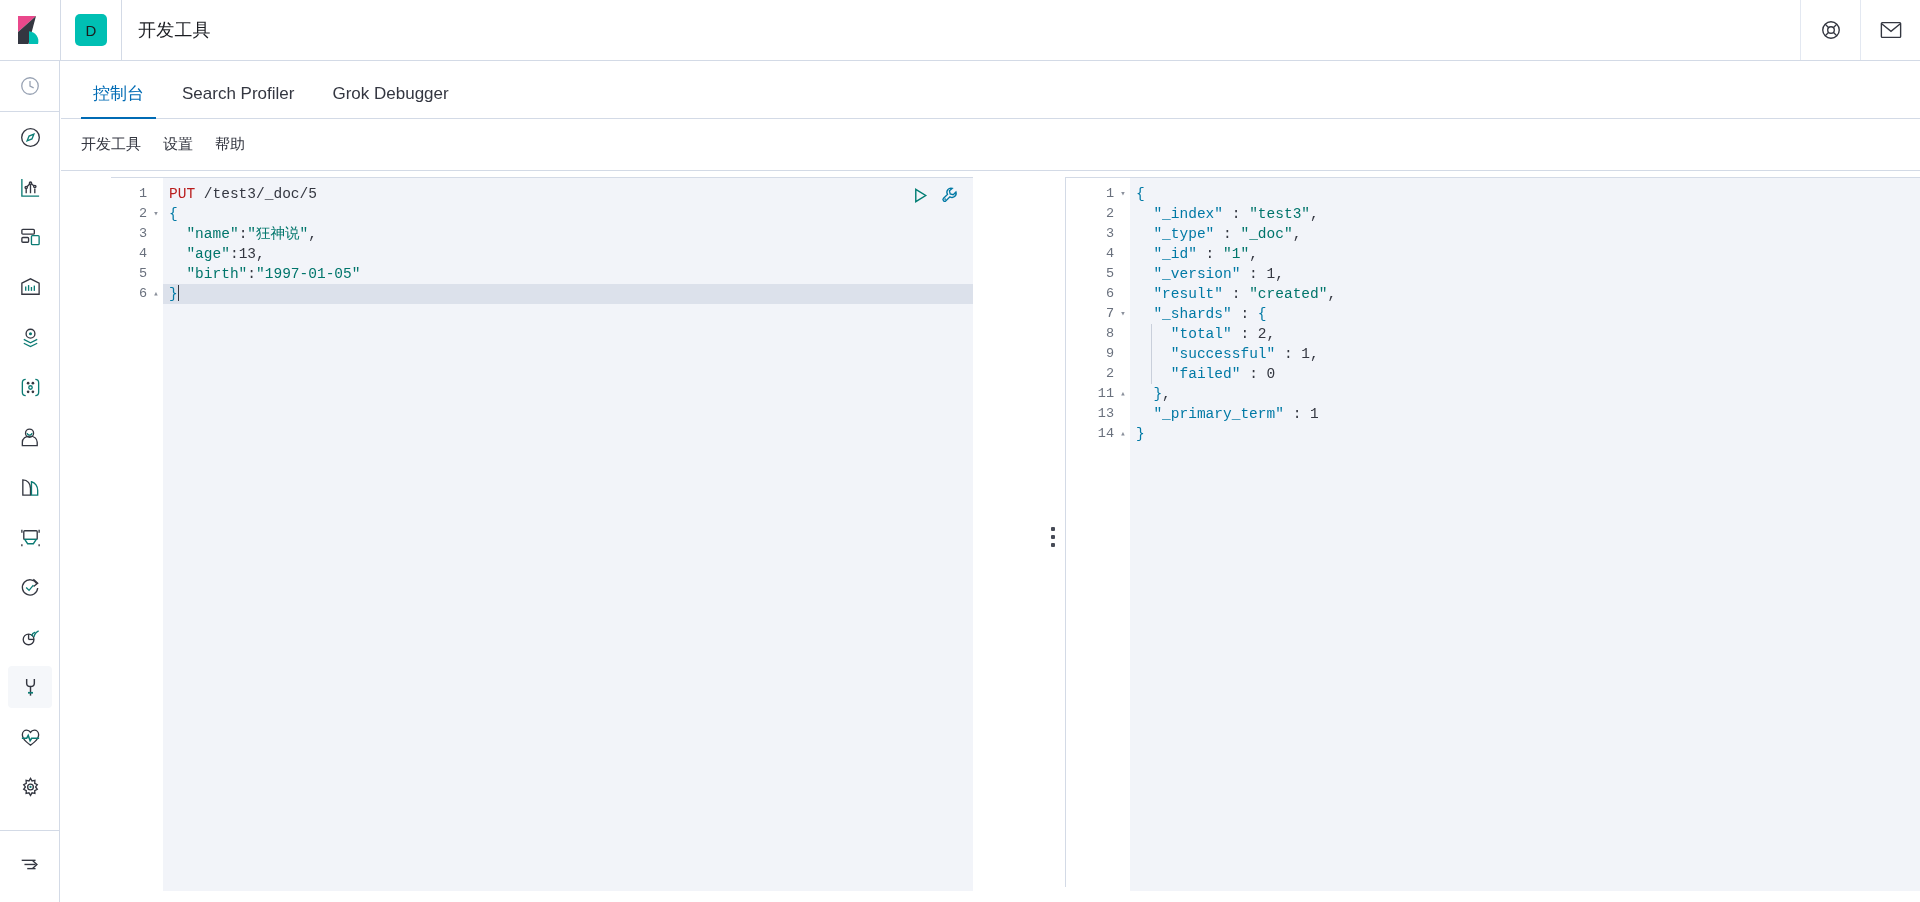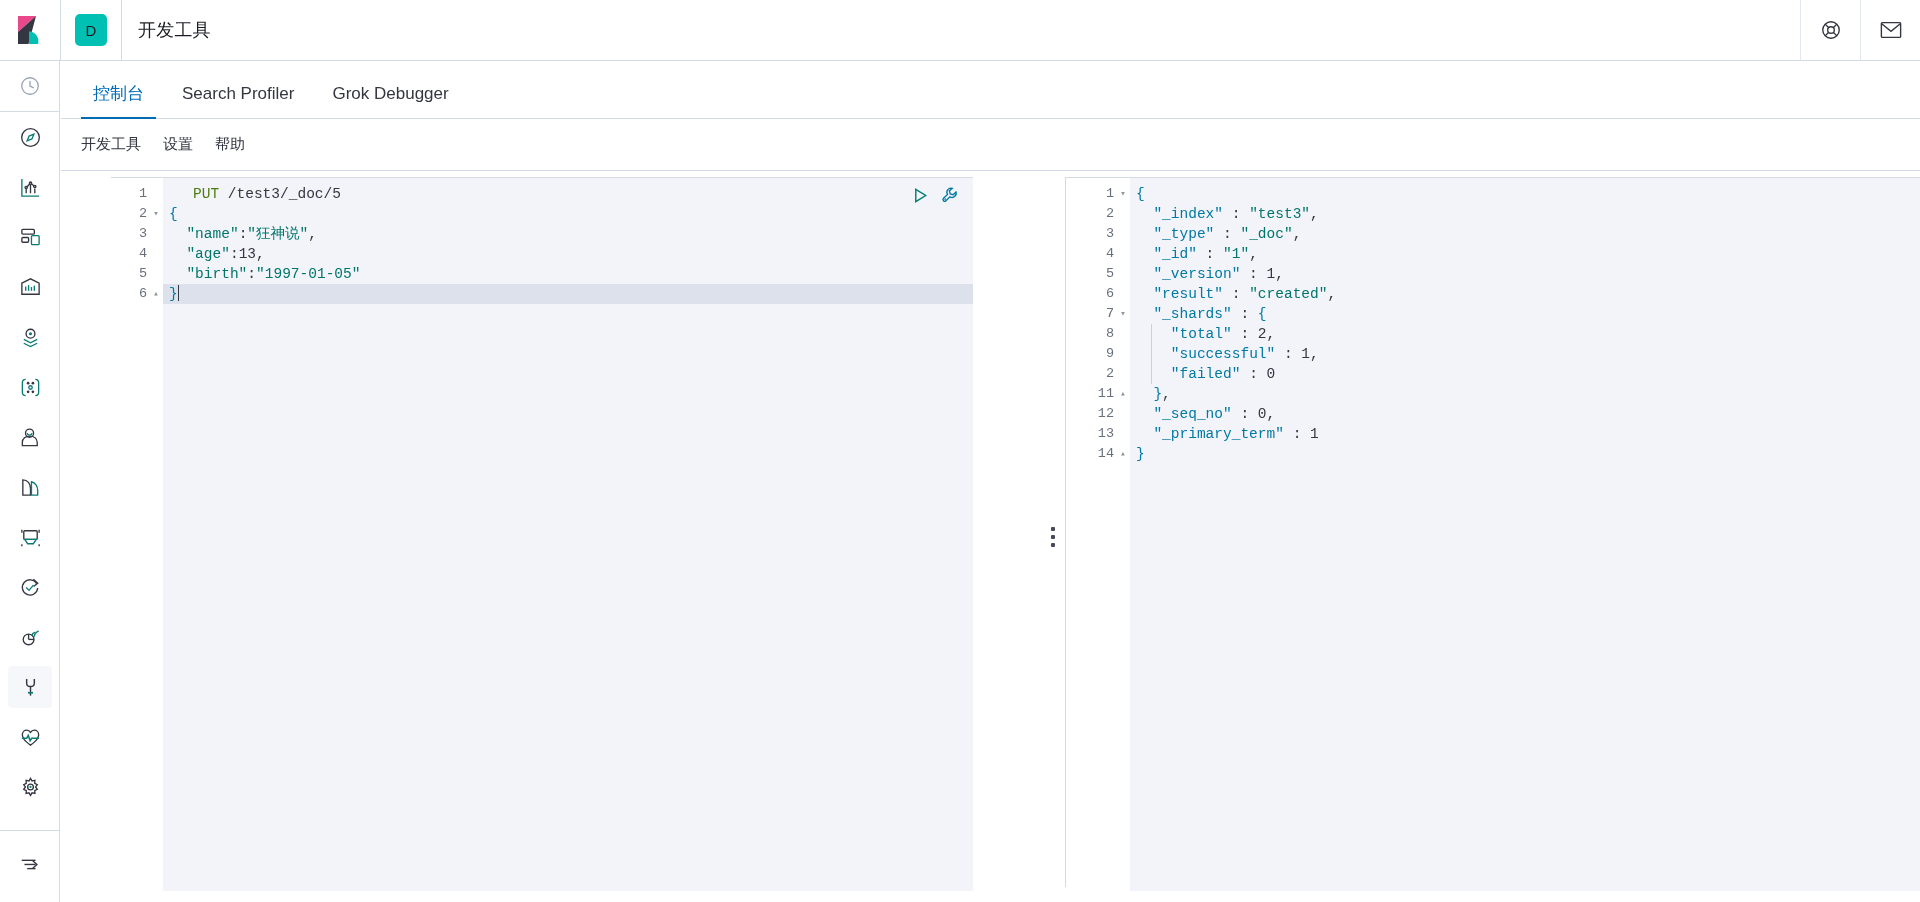--- a/index.html
+++ b/index.html
@@ -163,21 +163,21 @@
   .fold-req { left: 40px; }
   .fold-res { left: 52px; }
 
   .ltext { position:absolute; left:58px; }
   .pane-res .ltext { left: 70px; }
 
   .hl-line { position:absolute; left:52px; right:0; height:20px; background:#DCE1EB; }
   .pane-res .hl-line { left:0px; right:0; }
 
   
-  .t-method { color:#4d7c0f;margin-left:24px; }
+  .t-method { color:#b91c1c; }
   .t-url    { color:#343741; }
   .t-punc   { color:#0079A5; }
   .t-key    { color:#0079A5; }
   .t-str    { color:#00756B; }
   .t-num    { color:#343741; }
   .t-plain  { color:#343741; }
 
   .caret {
     display:inline-block; width:1px; height:16px;
     background:#343741; vertical-align:-3px;
@@ -458,21 +458,20 @@
           <div class="line"><span class="lnum">2</span><span class="ltext"><span class="t-plain">  </span><span class="t-key">"_index"</span><span class="t-plain"> : </span><span class="t-str">"test3"</span><span class="t-plain">,</span></span></div>
           <div class="line"><span class="lnum">3</span><span class="ltext"><span class="t-plain">  </span><span class="t-key">"_type"</span><span class="t-plain"> : </span><span class="t-str">"_doc"</span><span class="t-plain">,</span></span></div>
           <div class="line"><span class="lnum">4</span><span class="ltext"><span class="t-plain">  </span><span class="t-key">"_id"</span><span class="t-plain"> : </span><span class="t-str">"1"</span><span class="t-plain">,</span></span></div>
           <div class="line"><span class="lnum">5</span><span class="ltext"><span class="t-plain">  </span><span class="t-key">"_version"</span><span class="t-plain"> : </span><span class="t-num">1</span><span class="t-plain">,</span></span></div>
           <div class="line"><span class="lnum">6</span><span class="ltext"><span class="t-plain">  </span><span class="t-key">"result"</span><span class="t-plain"> : </span><span class="t-str">"created"</span><span class="t-plain">,</span></span></div>
           <div class="line"><span class="lnum">7</span><span class="fold fold-res">▾</span><span class="ltext"><span class="t-plain">  </span><span class="t-key">"_shards"</span><span class="t-plain"> : </span><span class="t-punc">{</span></span></div>
           <div class="line"><span class="lnum">8</span><span class="ltext"><span class="t-plain">    </span><span class="t-key">"total"</span><span class="t-plain"> : </span><span class="t-num">2</span><span class="t-plain">,</span></span></div>
           <div class="line"><span class="lnum">9</span><span class="ltext"><span class="t-plain">    </span><span class="t-key">"successful"</span><span class="t-plain"> : </span><span class="t-num">1</span><span class="t-plain">,</span></span></div>
           <div class="line"><span class="lnum">2</span><span class="ltext"><span class="t-plain">    </span><span class="t-key">"failed"</span><span class="t-plain"> : </span><span class="t-num">0</span></span></div>
           <div class="line"><span class="lnum">11</span><span class="fold fold-res">▴</span><span class="ltext"><span class="t-plain">  </span><span class="t-punc">}</span><span class="t-plain">,</span></span></div>
-          <div class="line"><span class="lnum">12</span><span class="ltext"><span class="t-plain">  </span><span class="t-key">"_seq_no"</span><span class="t-plain"> : </span><span class="t-num">0</span><span class="t-plain">,</span></span></div>
           <div class="line"><span class="lnum">13</span><span class="ltext"><span class="t-plain">  </span><span class="t-key">"_primary_term"</span><span class="t-plain"> : </span><span class="t-num">1</span></span></div>
           <div class="line"><span class="lnum">14</span><span class="fold fold-res">▴</span><span class="ltext"><span class="t-punc">}</span></span></div>
           <div class="indent-guide" style="left: 85px; top: 140px; height: 60px;"></div>
         </div>
     </div>
 
   </div>
 </div>
 
 </body></html>

